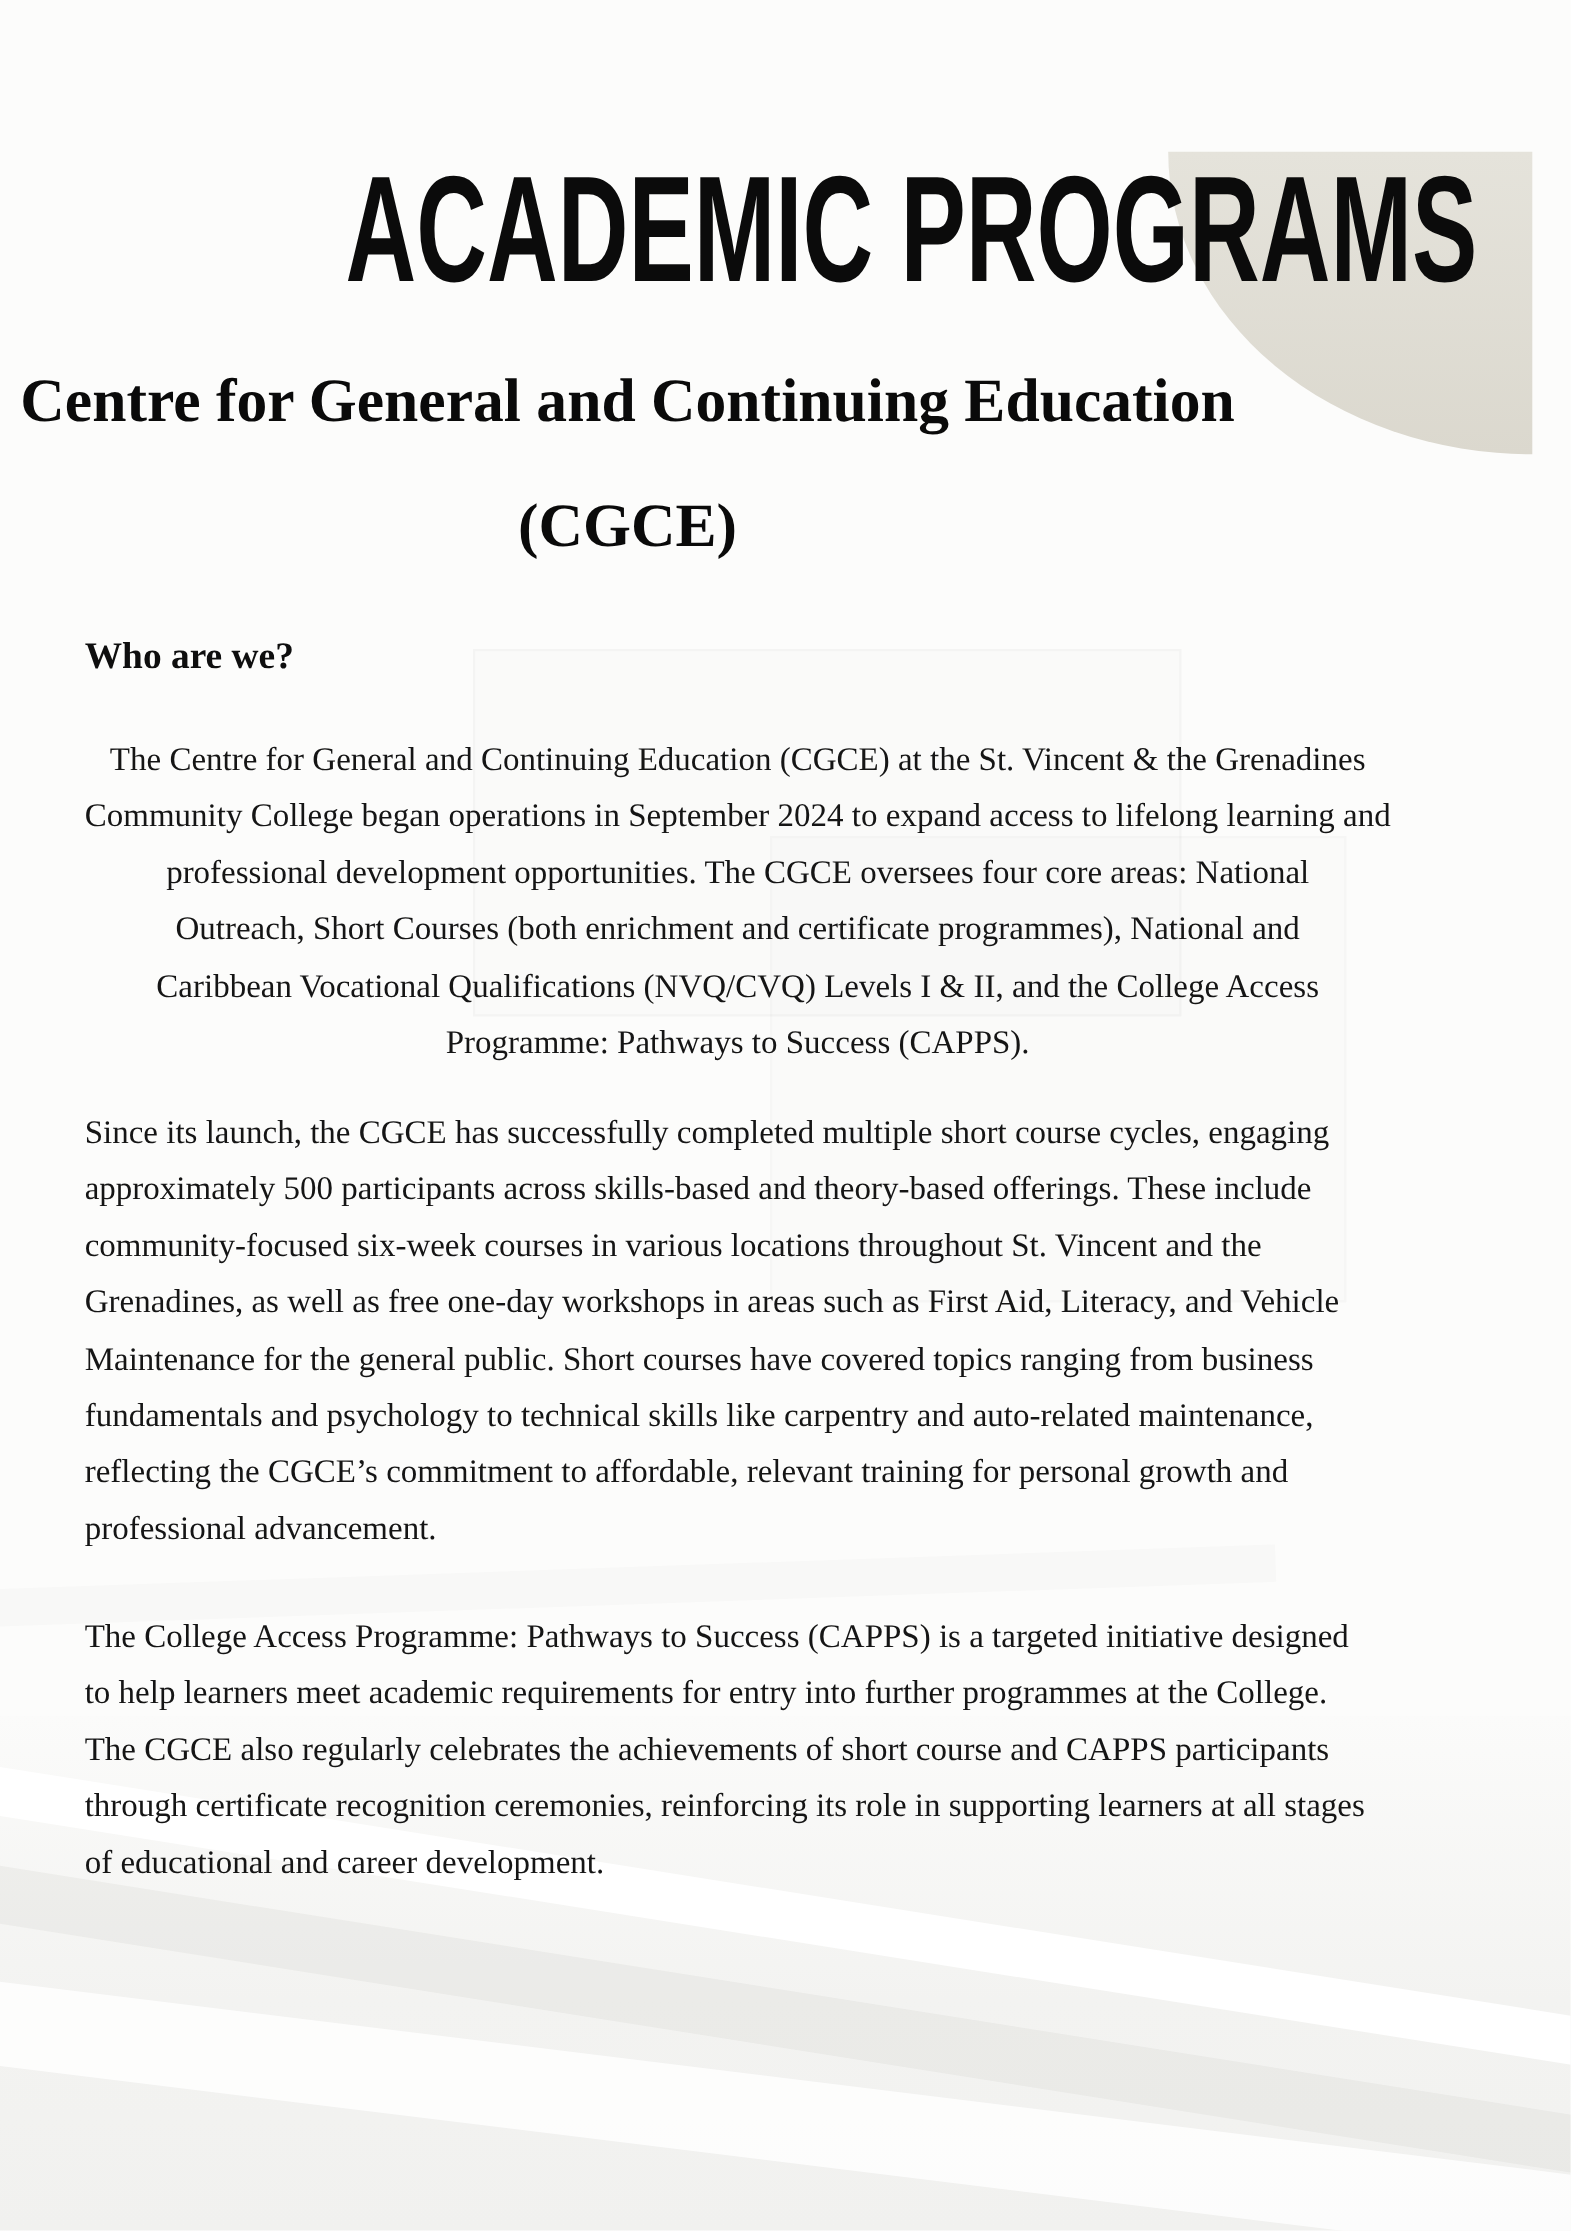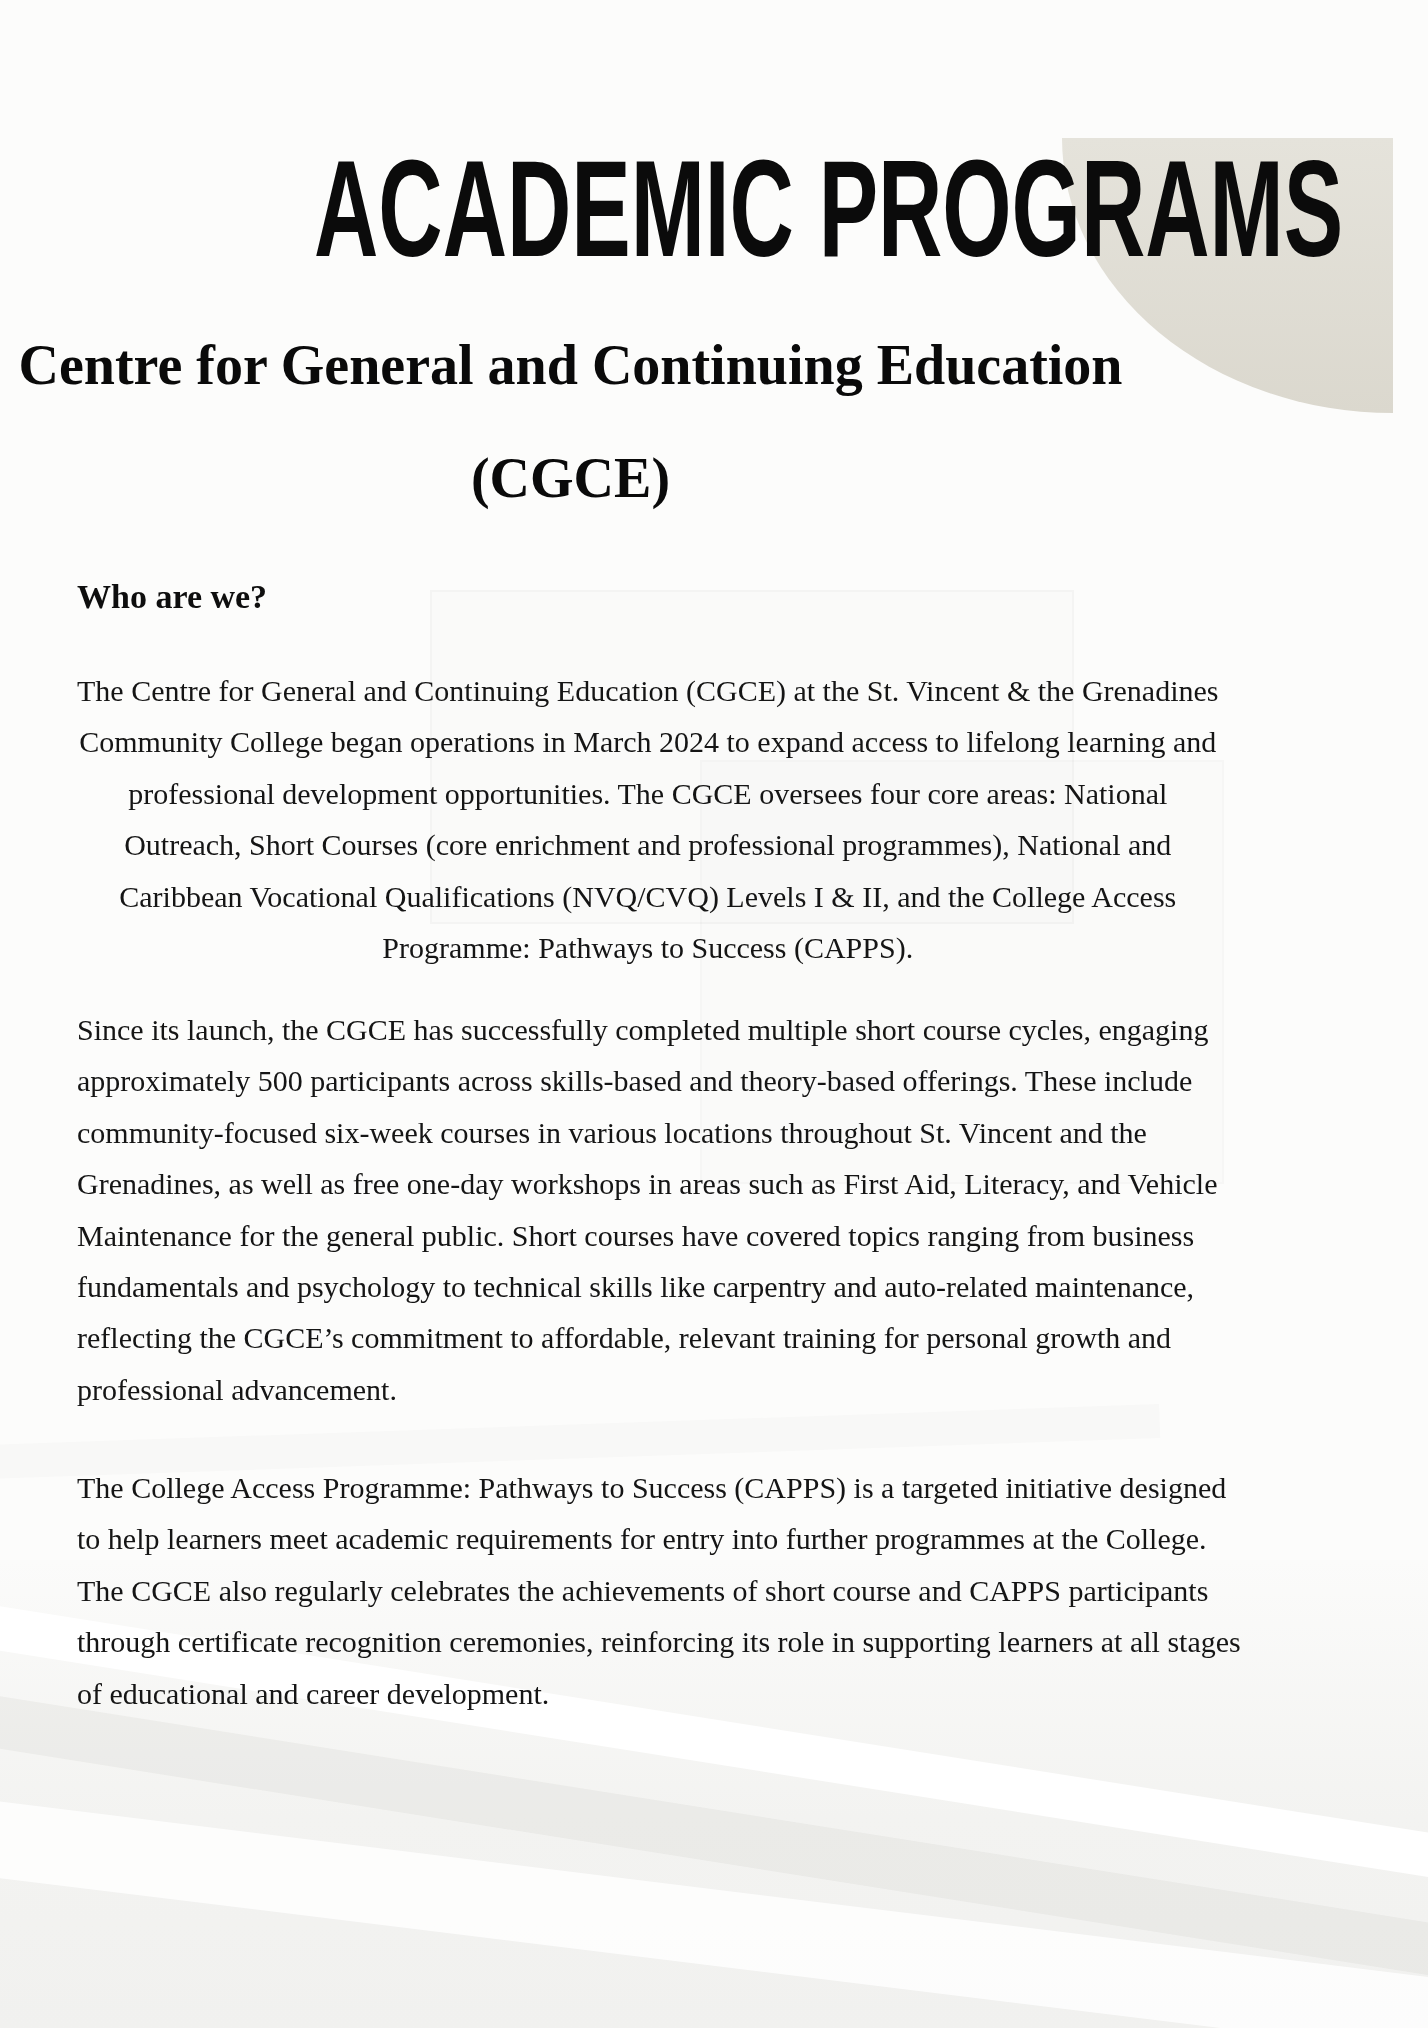--- a/index.html
+++ b/index.html
@@ -140,23 +140,23 @@
 
     <div class="doc-heading">
       <div>Centre for General and Continuing Education</div>
       <div>(CGCE)</div>
     </div>
 
     <div class="section-heading">Who are we?</div>
 
     <div class="para para-1">
       <div class="line">The Centre for General and Continuing Education (CGCE) at the St. Vincent &amp; the Grenadines</div>
-      <div class="line">Community College began operations in March 2024 to expand access to lifelong learning and</div>
+      <div class="line">Community College began operations in September 2024 to expand access to lifelong learning and</div>
       <div class="line">professional development opportunities. The CGCE oversees four core areas: National</div>
-      <div class="line">Outreach, Short Courses (core enrichment and professional programmes), National and</div>
+      <div class="line">Outreach, Short Courses (both enrichment and certificate programmes), National and</div>
       <div class="line">Caribbean Vocational Qualifications (NVQ/CVQ) Levels I &amp; II, and the College Access</div>
       <div class="line">Programme: Pathways to Success (CAPPS).</div>
     </div>
 
     <div class="para para-2">
       <div class="line">Since its launch, the CGCE has successfully completed multiple short course cycles, engaging</div>
       <div class="line">approximately 500 participants across skills-based and theory-based offerings. These include</div>
       <div class="line">community-focused six-week courses in various locations throughout St. Vincent and the</div>
       <div class="line">Grenadines, as well as free one-day workshops in areas such as First Aid, Literacy, and Vehicle</div>
       <div class="line">Maintenance for the general public. Short courses have covered topics ranging from business</div>

